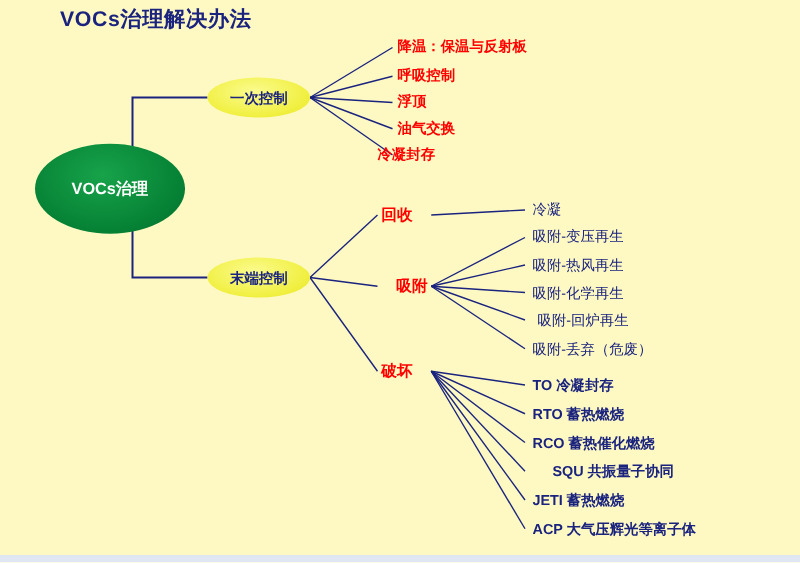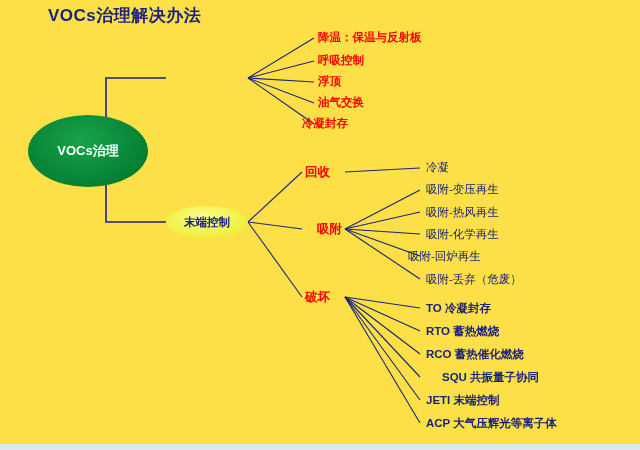--- a/index.html
+++ b/index.html
@@ -4,21 +4,21 @@
 <style>
   html, body {
     margin: 0;
     padding: 0;
     background: #ffffff;
   }
   #page {
     position: relative;
     width: 640px;
     height: 450px;
-    background: #fde047;
+    background: #fef9c3;
     overflow: hidden;
     font-family: "Liberation Sans", sans-serif;
   }
   .title {
     position: absolute;
     left: 48px;
     top: 4px;
     font-size: 17px;
     font-weight: bold;
     color: #1a237e;
@@ -143,43 +143,46 @@
     <path d="M345 297 L420 354" fill="none" stroke="#1a237e" stroke-width="1.1"></path>
     <path d="M345 297 L420 377" fill="none" stroke="#1a237e" stroke-width="1.1"></path>
     <path d="M345 297 L420 400" fill="none" stroke="#1a237e" stroke-width="1.1"></path>
     <path d="M345 297 L420 423" fill="none" stroke="#1a237e" stroke-width="1.1"></path>
   </svg>
 
   <div class="node-root">
     <span>VOCs治理</span>
   </div>
 
+  <div class="node-yellow" id="n-first">
+    <span>一次控制</span>
+  </div>
   <div class="node-yellow" id="n-end">
     <span>末端控制</span>
   </div>
 
   <div class="leaf leaf-red" style="left:318px; top:30px;">降温：保温与反射板</div>
   <div class="leaf leaf-red" style="left:318px; top:53px;">呼吸控制</div>
   <div class="leaf leaf-red" style="left:318px; top:74px;">浮顶</div>
   <div class="leaf leaf-red" style="left:318px; top:95px;">油气交换</div>
   <div class="leaf leaf-red" style="left:302px; top:116px;">冷凝封存</div>
 
   <div class="mid-label" id="m-recover">回收</div>
   <div class="mid-label" id="m-adsorb">吸附</div>
   <div class="mid-label" id="m-destroy">破坏</div>
 
   <div class="leaf leaf-navy" style="left:426px; top:160px;">冷凝</div>
 
   <div class="leaf leaf-navy" style="left:426px; top:182px;">吸附-变压再生</div>
   <div class="leaf leaf-navy" style="left:426px; top:205px;">吸附-热风再生</div>
   <div class="leaf leaf-navy" style="left:426px; top:227px;">吸附-化学再生</div>
-  <div class="leaf leaf-navy" style="left:408px; top:249px;">吸附-回炉再生</div>
+  <div class="leaf leaf-navy" style="left:430px; top:249px;">吸附-回炉再生</div>
   <div class="leaf leaf-navy" style="left:426px; top:272px;">吸附-丢弃（危废）</div>
 
   <div class="leaf leaf-navy-b" style="left:426px; top:301px;">TO 冷凝封存</div>
   <div class="leaf leaf-navy-b" style="left:426px; top:324px;">RTO 蓄热燃烧</div>
   <div class="leaf leaf-navy-b" style="left:426px; top:347px;">RCO 蓄热催化燃烧</div>
   <div class="leaf leaf-navy-b" style="left:426px; top:370px;margin-left:16px;">SQU 共振量子协同</div>
-  <div class="leaf leaf-navy-b" style="left:426px; top:393px;">JETI 末端控制</div>
+  <div class="leaf leaf-navy-b" style="left:426px; top:393px;">JETI 蓄热燃烧</div>
   <div class="leaf leaf-navy-b" style="left:426px; top:416px;">ACP 大气压辉光等离子体</div>
 
   <div class="bottom-bar"></div>
 </div>
 
 </body></html>

